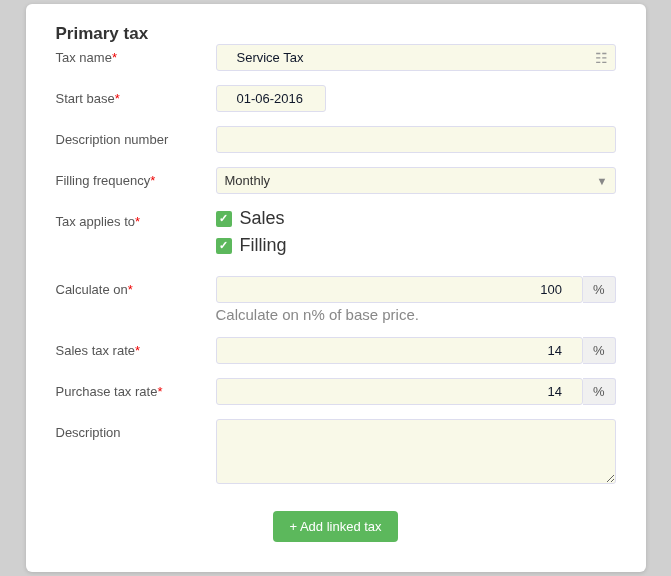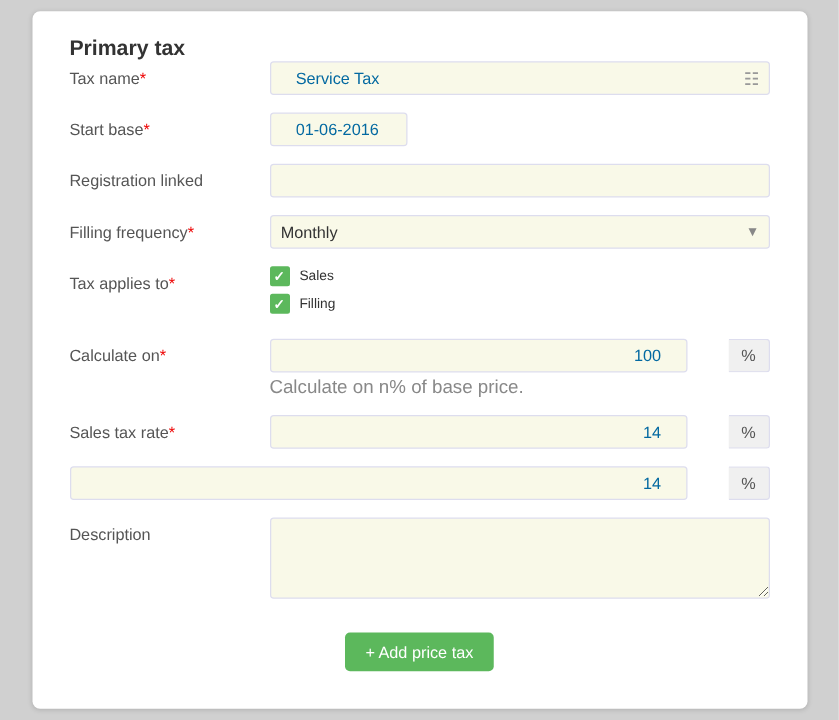--- a/index.html
+++ b/index.html
@@ -46,21 +46,21 @@
     .form-control {
       flex: 1;
     }
     input[type="text"] {
       width: 100%;
       padding: 5px 20px;
       border: 1px solid #dde;
       border-radius: 3px;
       background: #f9f9e8;
       font-size: 13px;
-      color: #0369a1;
+      color: #0f172a;
       outline: none;
     }
     input[type="text"].date-input {
       width: 110px;
     }
     .select-wrapper {
       position: relative;
       display: inline-block;
       width: 100%;
     }
@@ -107,27 +107,26 @@
     .custom-checkbox.checked {
       background: #5cb85c;
     }
     .custom-checkbox.checked::after {
       content: '✓';
       color: #fff;
       font-size: 11px;
       font-weight: bold;
     }
     .checkbox-label {
-      font-size: 11px;
+      font-size: 18px;
       color: #333;
     }
     .input-group {
       display: flex;
       align-items: flex-end;
-      gap: 33px;
     }
     .input-num {
       width: 70px;
       padding: 5px 8px;
       border: 1px solid #dde;
       border-radius: 3px 0 0 3px;
       background: #f9f9e8;
       font-size: 13px;
       color: #333;
       text-align: right;
@@ -219,21 +218,21 @@
   <div class="form-row">
     <div class="form-label">
       <span>Start base</span><span class="required">*</span>
     </div>
     <div class="form-control">
       <input type="text" class="date-input" value="01-06-2016" style="">
     </div>
   </div>
 
   <div class="form-row">
-    <div class="form-label">Registration linked</div>
+    <div class="form-label">Description number</div>
     <div class="form-control">
       <input type="text" value="" style="">
     </div>
   </div>
 
   <div class="form-row">
     <div class="form-label">
       <span>Filling frequency</span><span class="required">*</span>
     </div>
     <div class="form-control">
@@ -283,31 +282,34 @@
     </div>
     <div class="form-control">
       <div class="input-group">
         <input type="text" class="input-num" value="14" style="">
         <span class="input-addon">%</span>
       </div>
     </div>
   </div>
 
   <div class="form-row">
+    <div class="form-label">
+      <span>Purchase tax rate</span><span class="required">*</span>
+    </div>
     <div class="form-control">
       <div class="input-group">
         <input type="text" class="input-num" value="14" style="">
         <span class="input-addon">%</span>
       </div>
     </div>
   </div>
 
   <div class="form-row">
     <div class="form-label">Description</div>
     <div class="form-control">
       <textarea style=""></textarea>
     </div>
   </div>
 
   <div class="add-btn-row">
-    <button class="btn-add">+ Add price tax</button>
+    <button class="btn-add">+ Add linked tax</button>
   </div>
 </div>
 
 </body></html>

